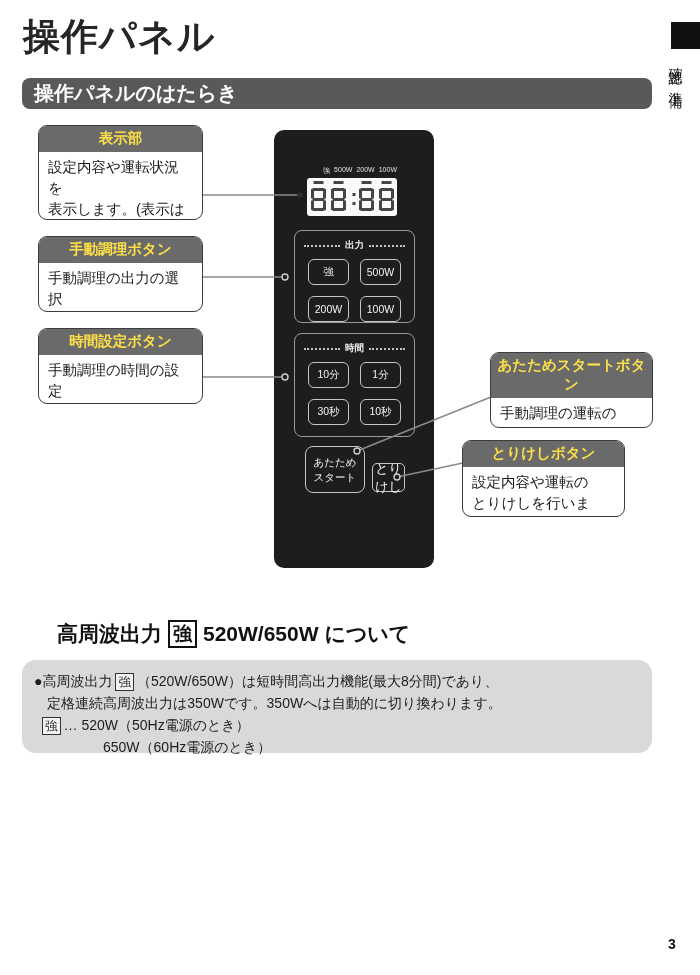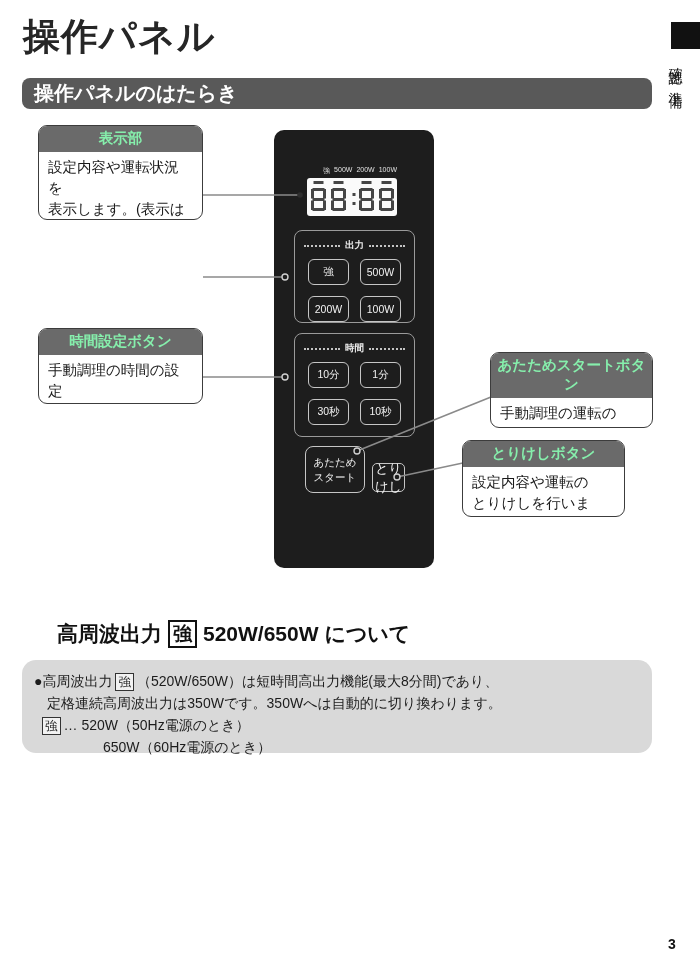--- a/index.html
+++ b/index.html
@@ -66,21 +66,21 @@
     position:absolute;left:98px;top:333px;width:33px;height:29px;border-radius:5px;
     border:1.2px solid #c6c6c6;background:transparent;color:#f2f2f2;font-size:13px;
     display:flex;align-items:center;justify-content:center;font-family:inherit;padding:0;
   }
   
   .callout{
     position:absolute;border:1.7px solid #3c3c3c;border-radius:9px;background:#fff;
     overflow:hidden;box-sizing:border-box;z-index:3;
   }
   .callout-header{
-    background:#6a6a6a;color:#86efac;font-size:14.5px;font-weight:bold;text-align:center;
+    background:#6a6a6a;color:#fde047;font-size:14.5px;font-weight:bold;text-align:center;
     padding:3px 0 4px 0;
   }
   .callout-body{
     padding:5px 9px 0 9px;font-size:14.5px;line-height:21px;color:#191919;
     white-space:pre-line;
   }
   #co-display{left:38px;top:125px;width:165px;height:95px;}
   #co-manual{left:38px;top:236px;width:165px;height:76px;}
   #co-time{left:38px;top:328px;width:165px;height:76px;}
   #co-start{left:490px;top:352px;width:163px;height:76px;}
@@ -210,20 +210,25 @@
 スタート</button>
     <button class="cancel-btn">とりけし</button>
   </div>
 
   <div class="callout" id="co-display">
     <div class="callout-header">表示部</div>
     <div class="callout-body">設定内容や運転状況を
 表示します。(表示は全
 点灯イメージ図です)</div>
   </div>
+  <div class="callout" id="co-manual">
+    <div class="callout-header">手動調理ボタン</div>
+    <div class="callout-body">手動調理の出力の選択
+を行います。</div>
+  </div>
   <div class="callout" id="co-time">
     <div class="callout-header">時間設定ボタン</div>
     <div class="callout-body">手動調理の時間の設定
 を行います。</div>
   </div>
   <div class="callout" id="co-start">
     <div class="callout-header">あたためスタートボタン</div>
     <div class="callout-body">手動調理の運転の
 スタートを行います。</div>
   </div>

